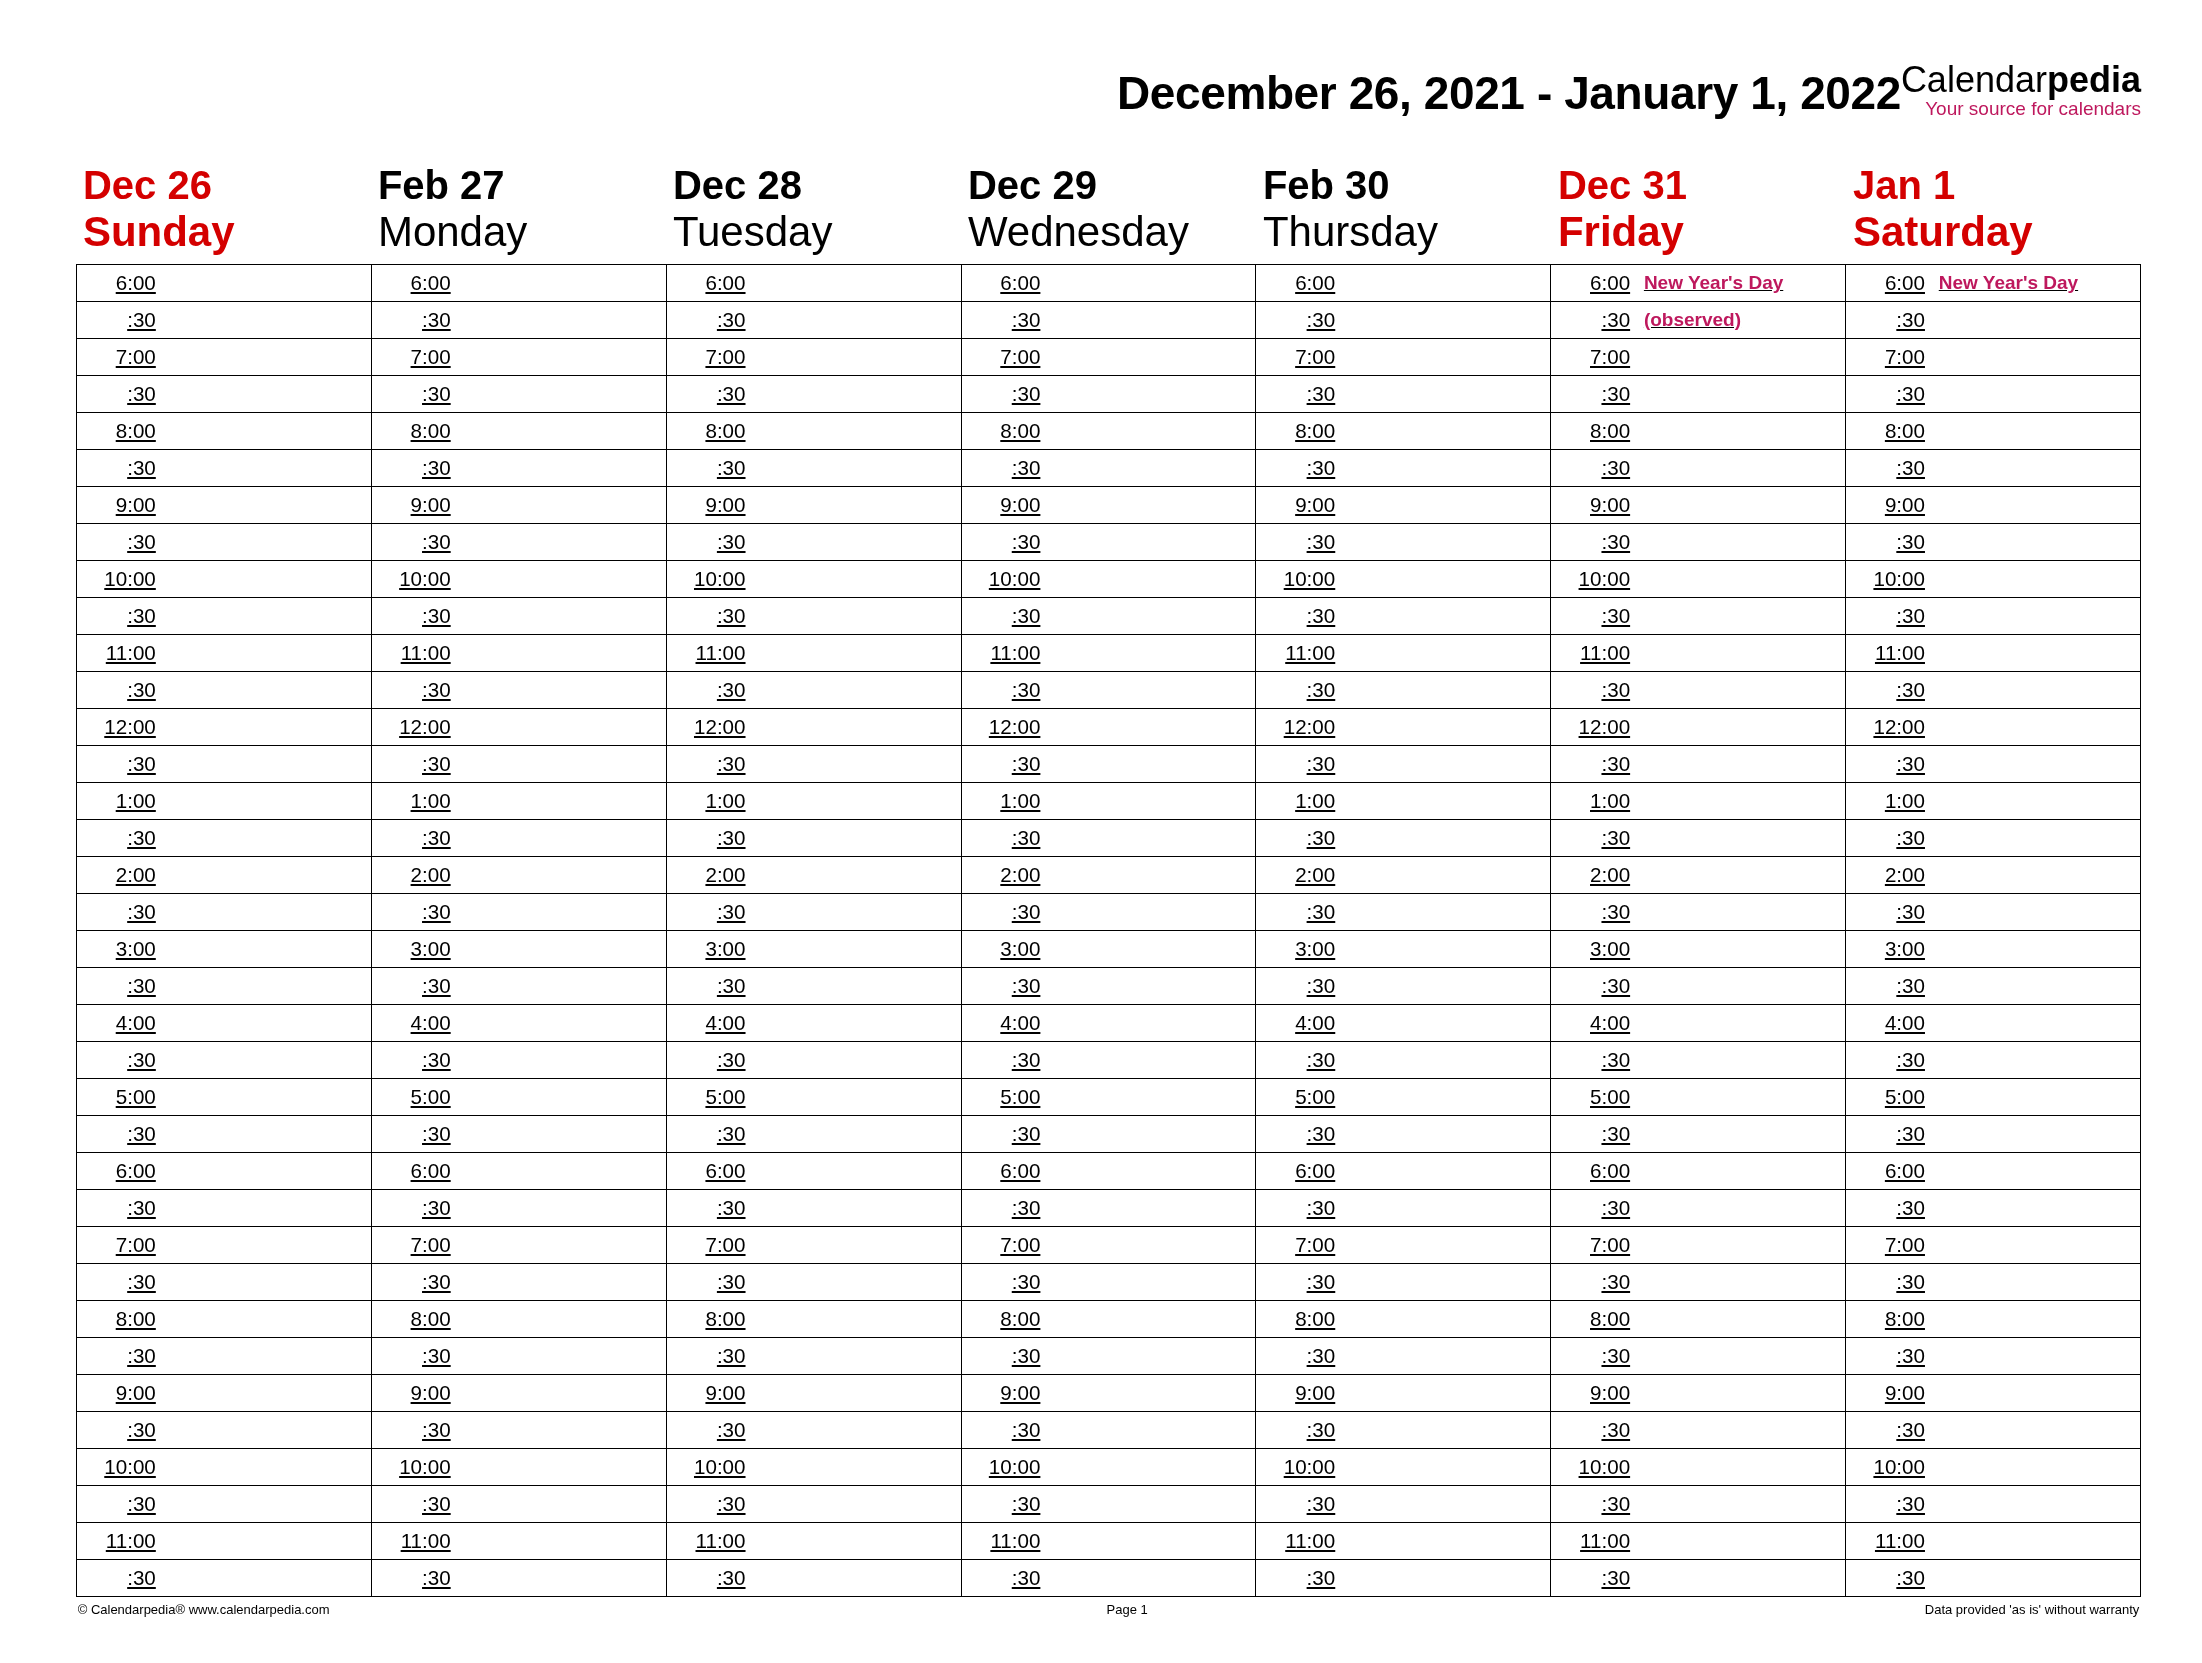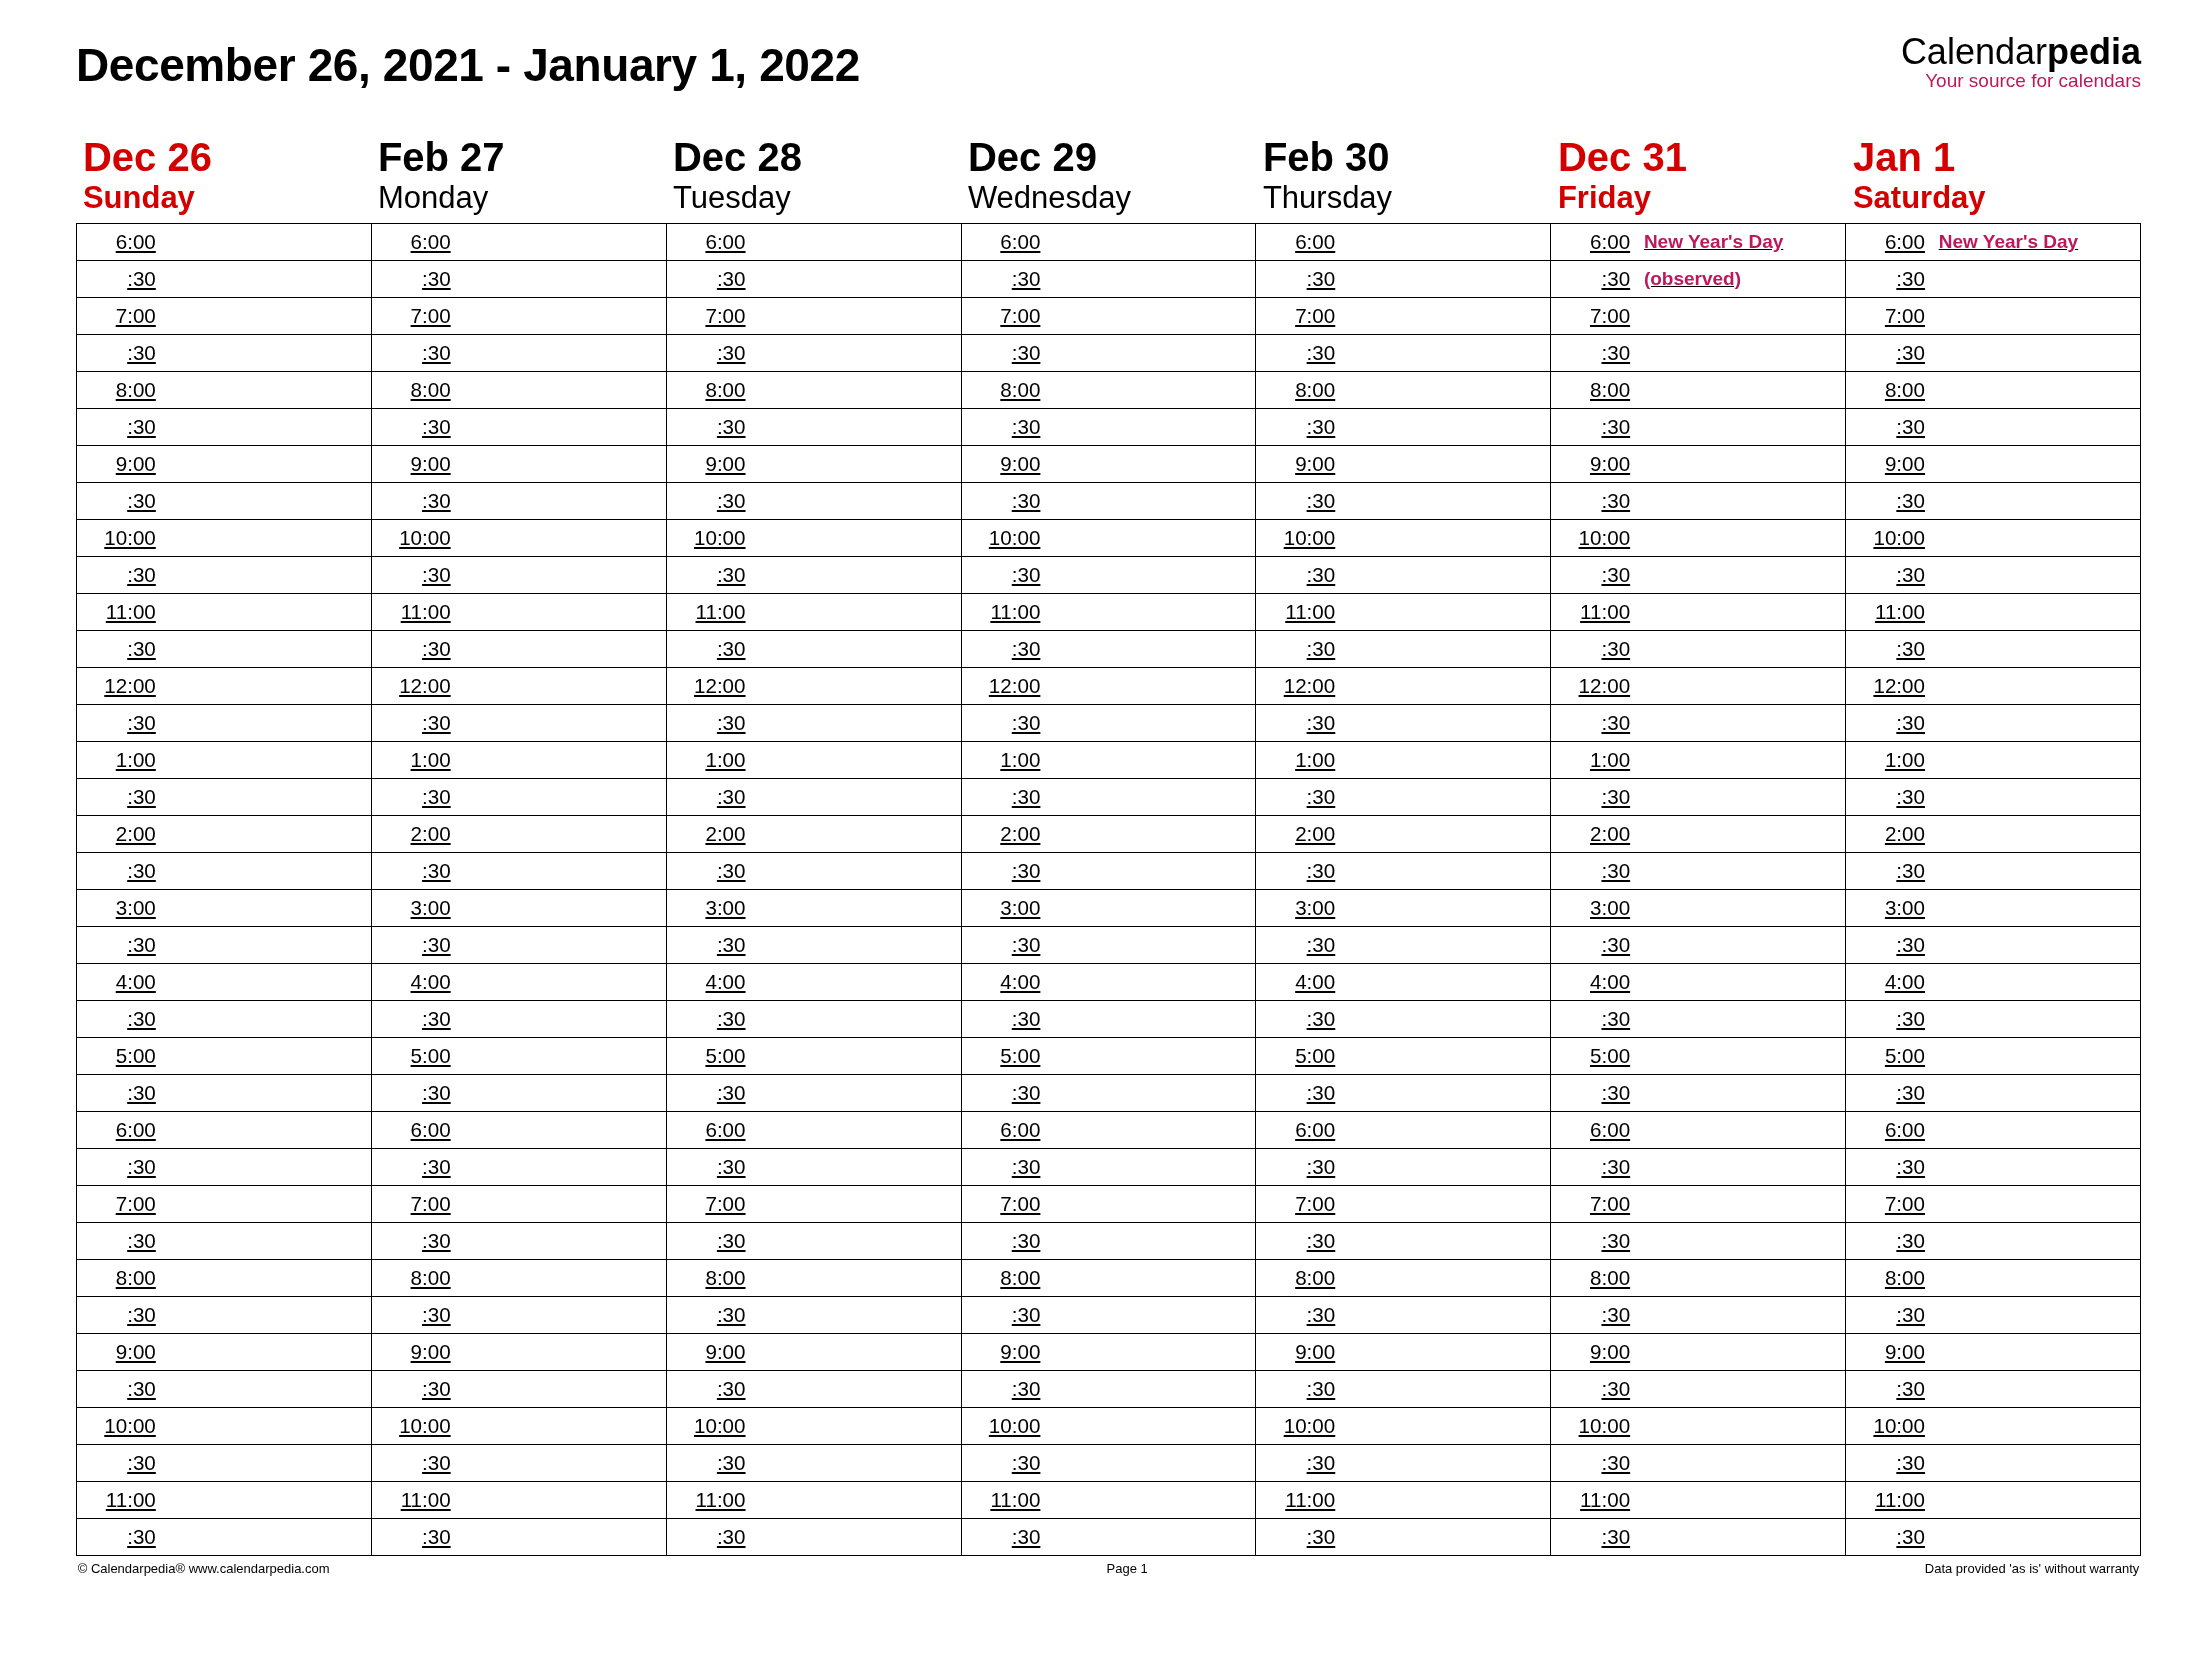--- a/index.html
+++ b/index.html
@@ -1,27 +1,27 @@
 <!DOCTYPE html>
 <html style="font-size:13.8px"><head>
 <meta charset="utf-8">
 <style>
   * { box-sizing: border-box; margin: 0; padding: 0; }
   html, body { width: 2203px; height: 1664px; font-family: Arial, Helvetica, sans-serif; background: #fff; color: #000; }
   .page { width: 2203px; height: 1664px; padding: 38px 62px 26px 76px; position: relative; }
-  .head-row { display: flex; justify-content: space-between; align-items: flex-start; margin-bottom: 43px; }
+  .head-row { display: flex; justify-content: flex-end; align-items: flex-start; margin-bottom: 43px; margin-top: 28px; }
   .title { font-size: 46px; font-weight: bold; letter-spacing: -0.4px; }
   .brand { text-align: right; line-height: 1.05; margin-top: -5.2px; }
   .brand .b1 { font-size: 36px; font-weight: 400; }
   .brand .b1 b { font-weight: 700; }
   .brand .b2 { font-size: 19px; color: #be185d; }
   .days-header { display: flex; border-bottom: 1.7px solid #000; }
   .day-head { flex: 1 1 0; padding: 0 6.9px 6.9px 6.9px; }
   .day-head .date { font-size: 40px; font-weight: bold; line-height: 1.1; }
-  .day-head .dow { font-size: 31px; font-weight: 400; line-height: 1.2; }
+  .day-head .dow { font-size: 42px; font-weight: 400; line-height: 1.2; }
   .wknd .date, .wknd .dow { color: #d40000; font-weight: bold; }
   .wknd .dow { font-weight: bold; }
   .grid { display: flex; border-left: 1.7px solid #000; }
   .col { flex: 1 1 0; border-right: 1.7px solid #000; text-decoration: underline; }
   .row { border-bottom: 0.9px solid #000; height: 37px; display: flex; align-items: center; font-size: 20.6px; }
   .row:last-child { border-bottom: 1.7px solid #000; }
   .time { width: 84px; text-align: right; padding-right: 5.2px; }
   .note { padding-left: 8.6px; color: #be185d; font-weight: bold; font-size: 19px; }
   .footer { display: flex; justify-content: space-between; font-size: 13px; padding: 5.2px 1.7px 0 1.7px; }
 </style>

